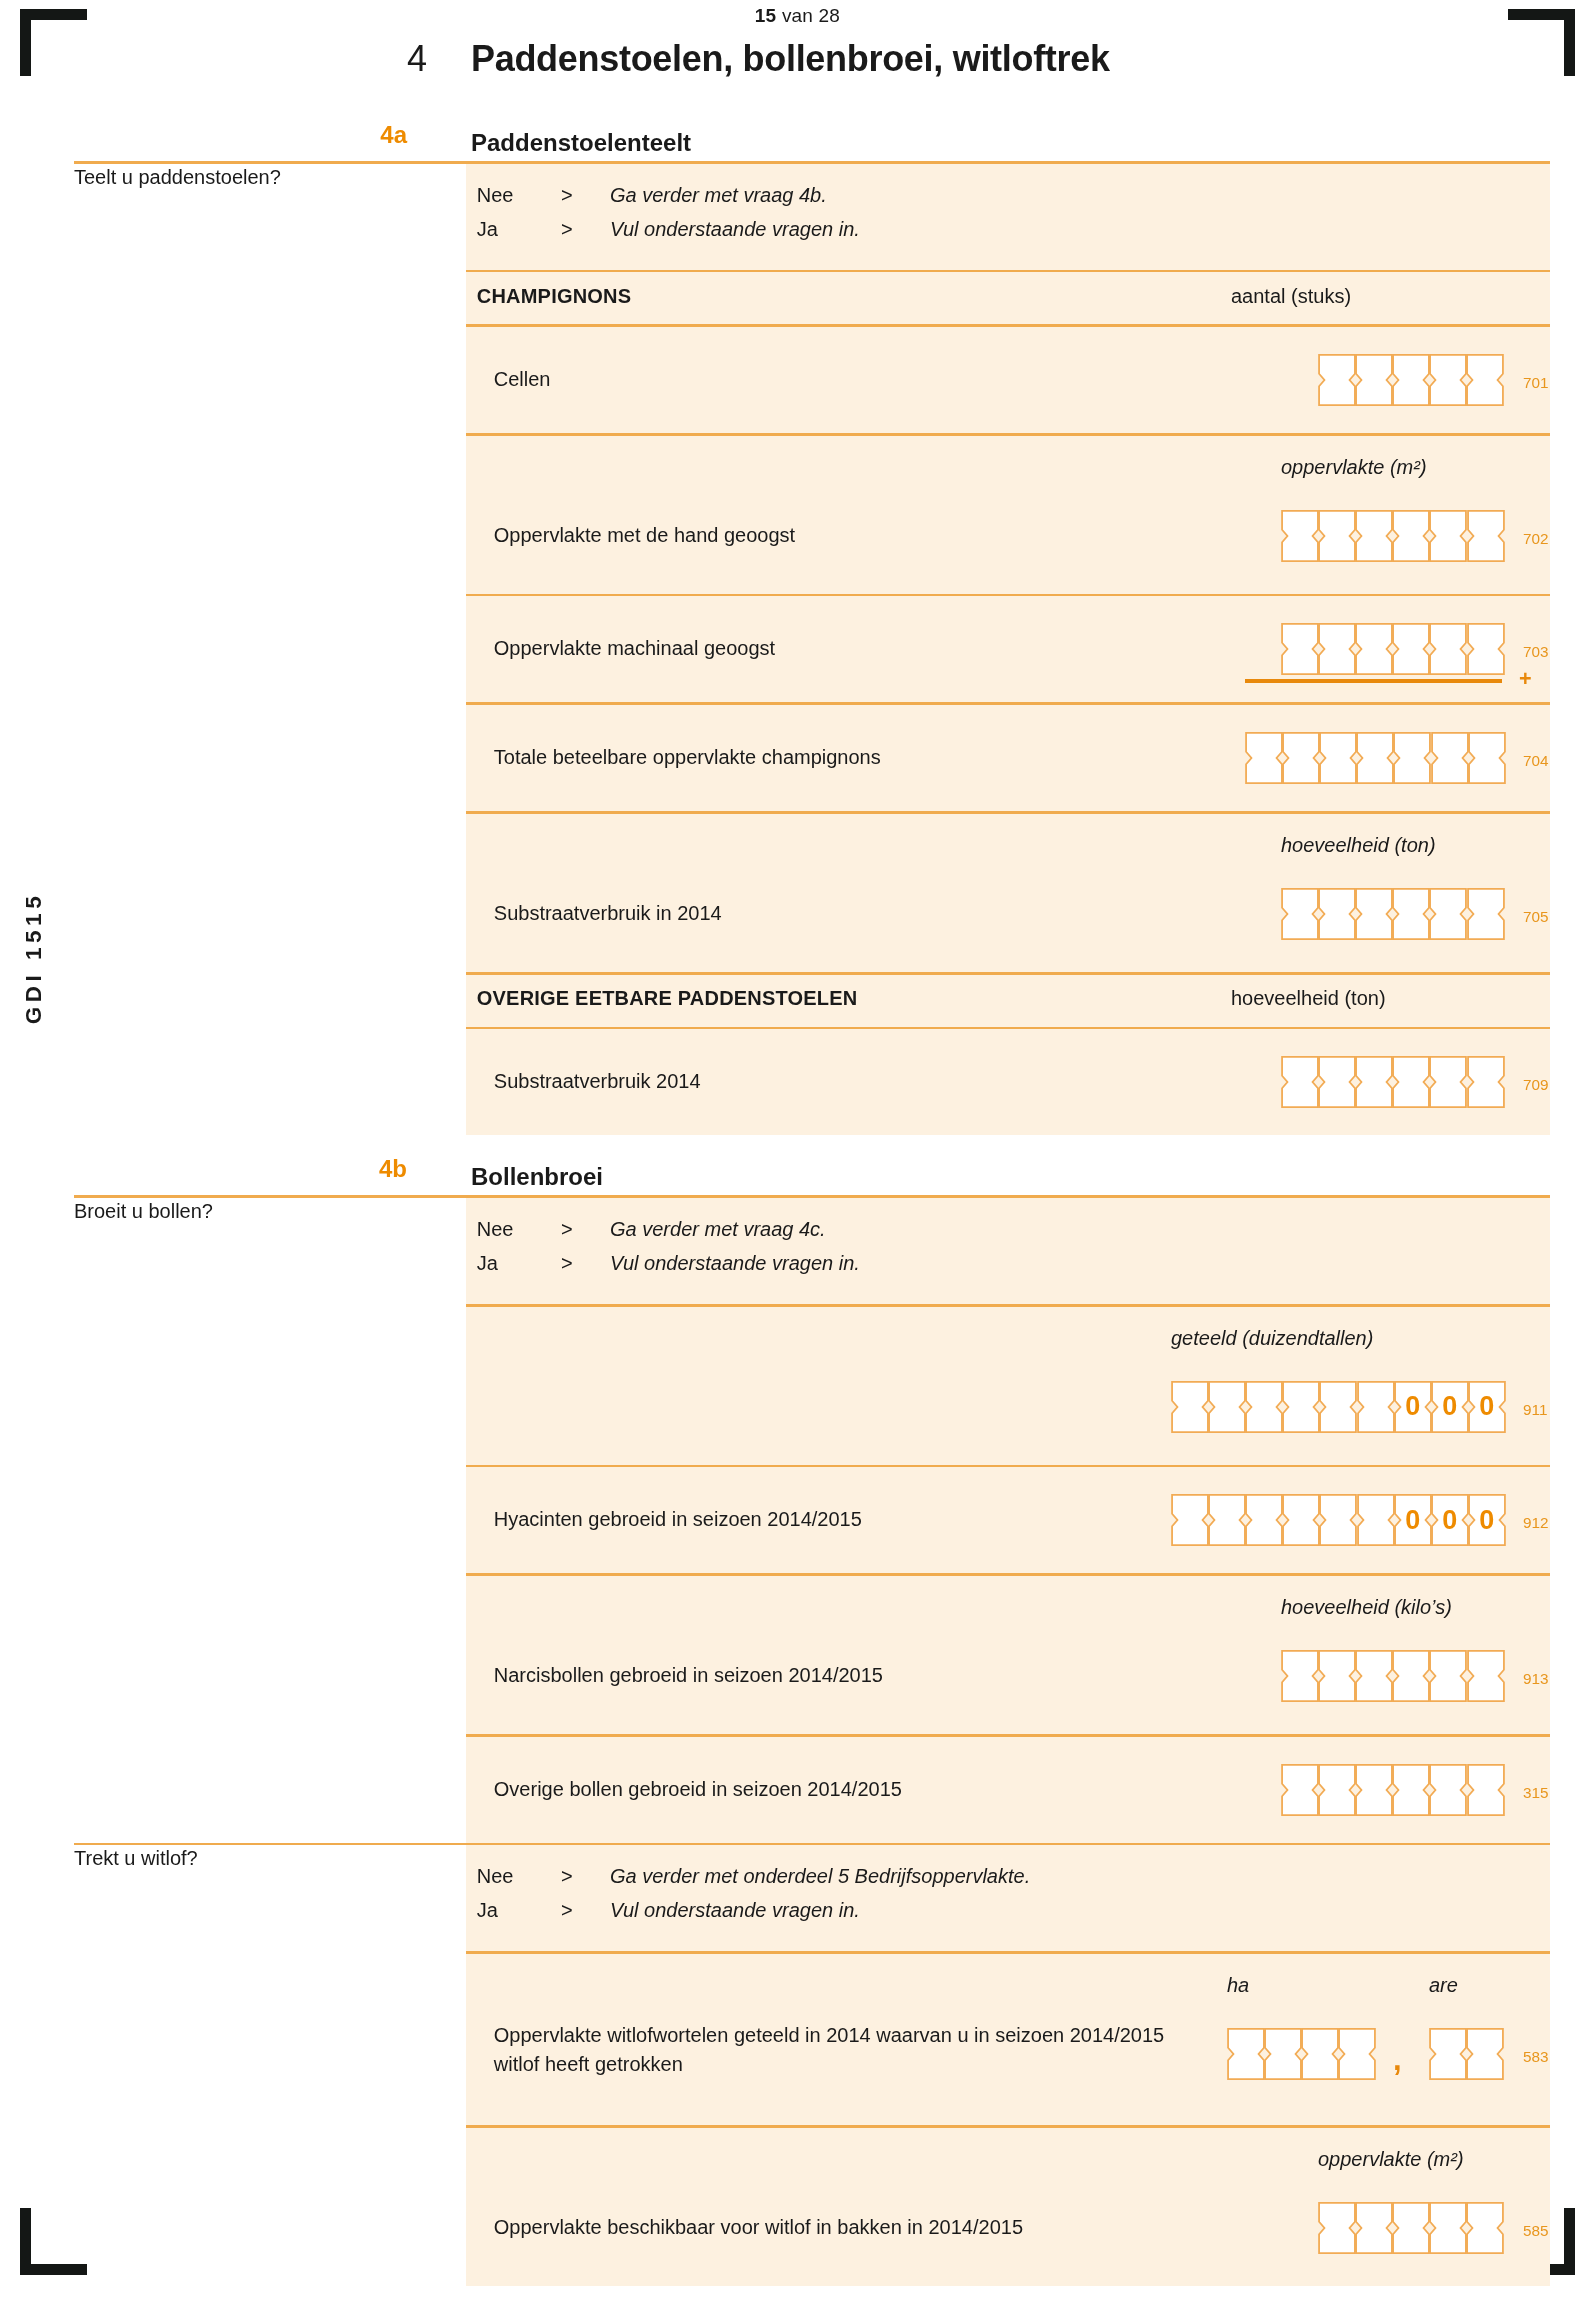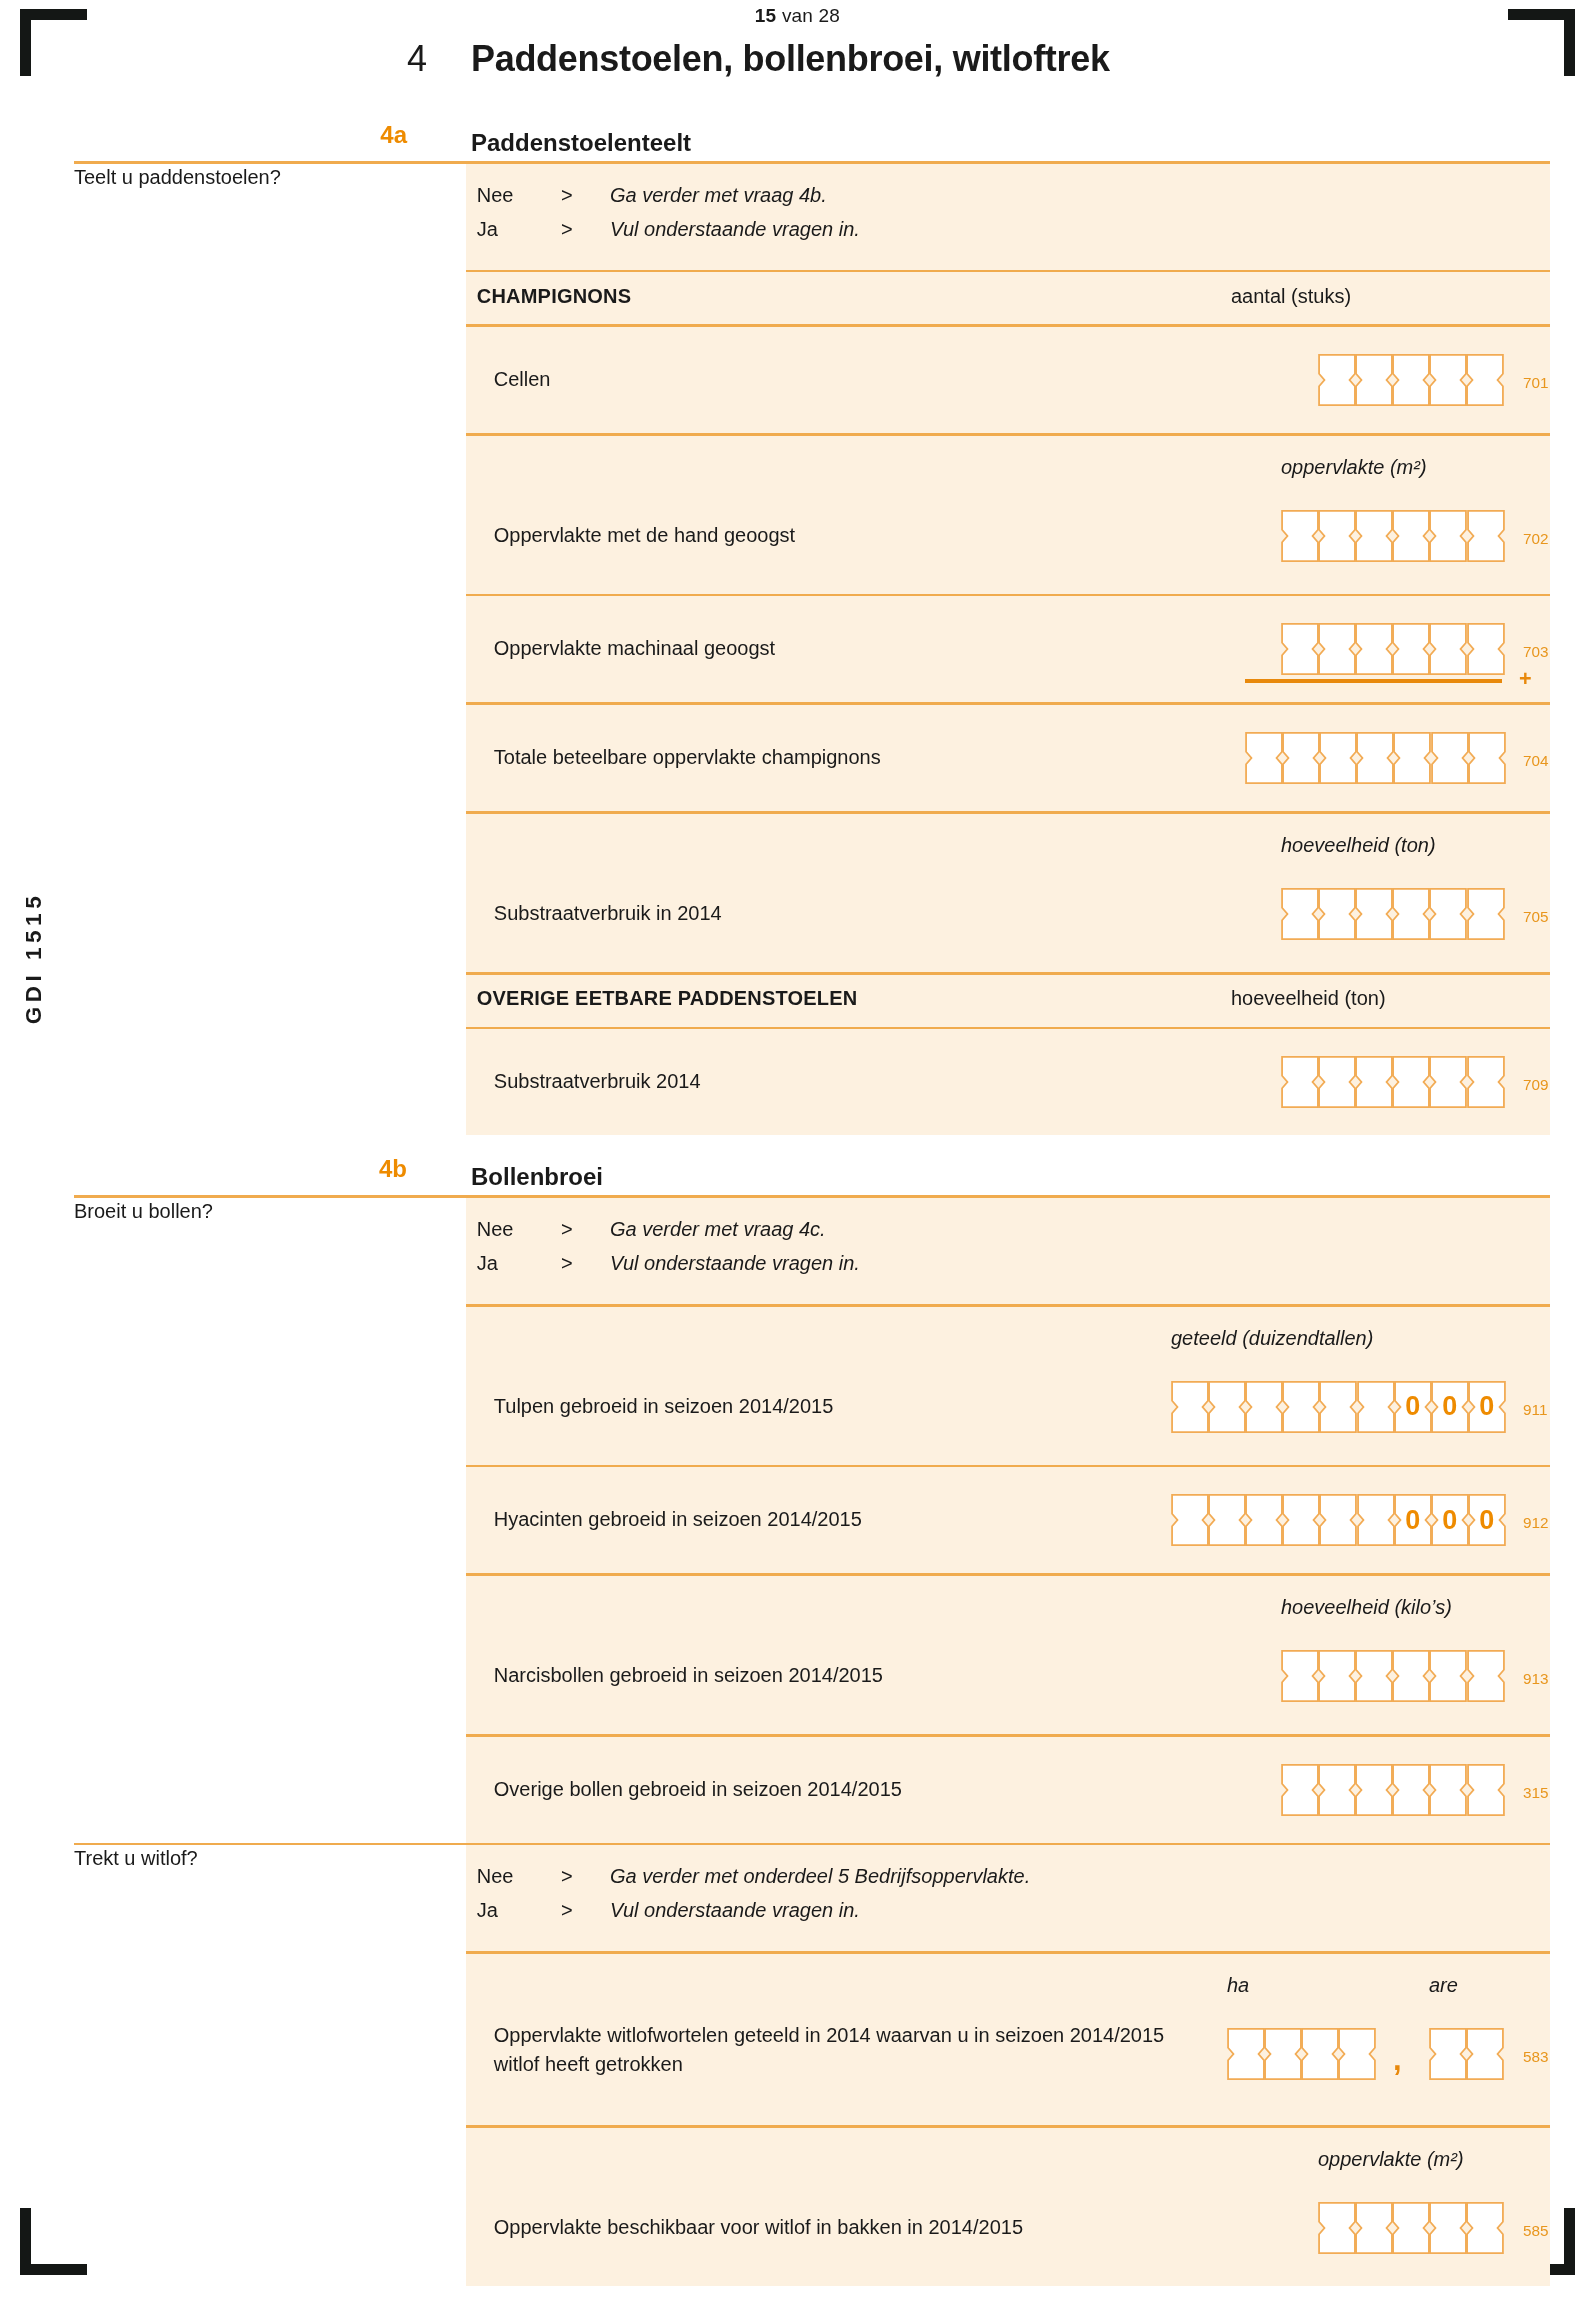--- a/index.html
+++ b/index.html
@@ -455,21 +455,20 @@
         <span class="go">Ga verder met vraag 4c.</span>
       </div>
           <div class="rrow">
         <span class="ans">Ja</span>
         <span class="gt">&gt;</span>
         <span class="go">Vul onderstaande vragen in.</span>
       </div>
         </div>
         <div class="thick"></div>
         <div class="q" style="height:158px">
-          <div class="qtxt" style="top:85px">Tulpen gebroeid in seizoen 2014/2015</div>
           <span class="unit" style="left:705px;top:20px">geteeld (duizendtallen)</span>
           <div class="comb" style="left:705px;top:74px">
             <div class="cell">
     <svg width="38" height="52" viewBox="0 0 42 58">
       <path d="M1,1 L41,1 L41,22 L35,29 L41,36 L41,57 L1,57 L1,36 L7,29 L1,22 Z" fill="#ffffff" stroke="#f2ab54" stroke-width="2"></path>
     </svg>
 
   </div>
             <div class="cell">
     <svg width="38" height="52" viewBox="0 0 42 58">

